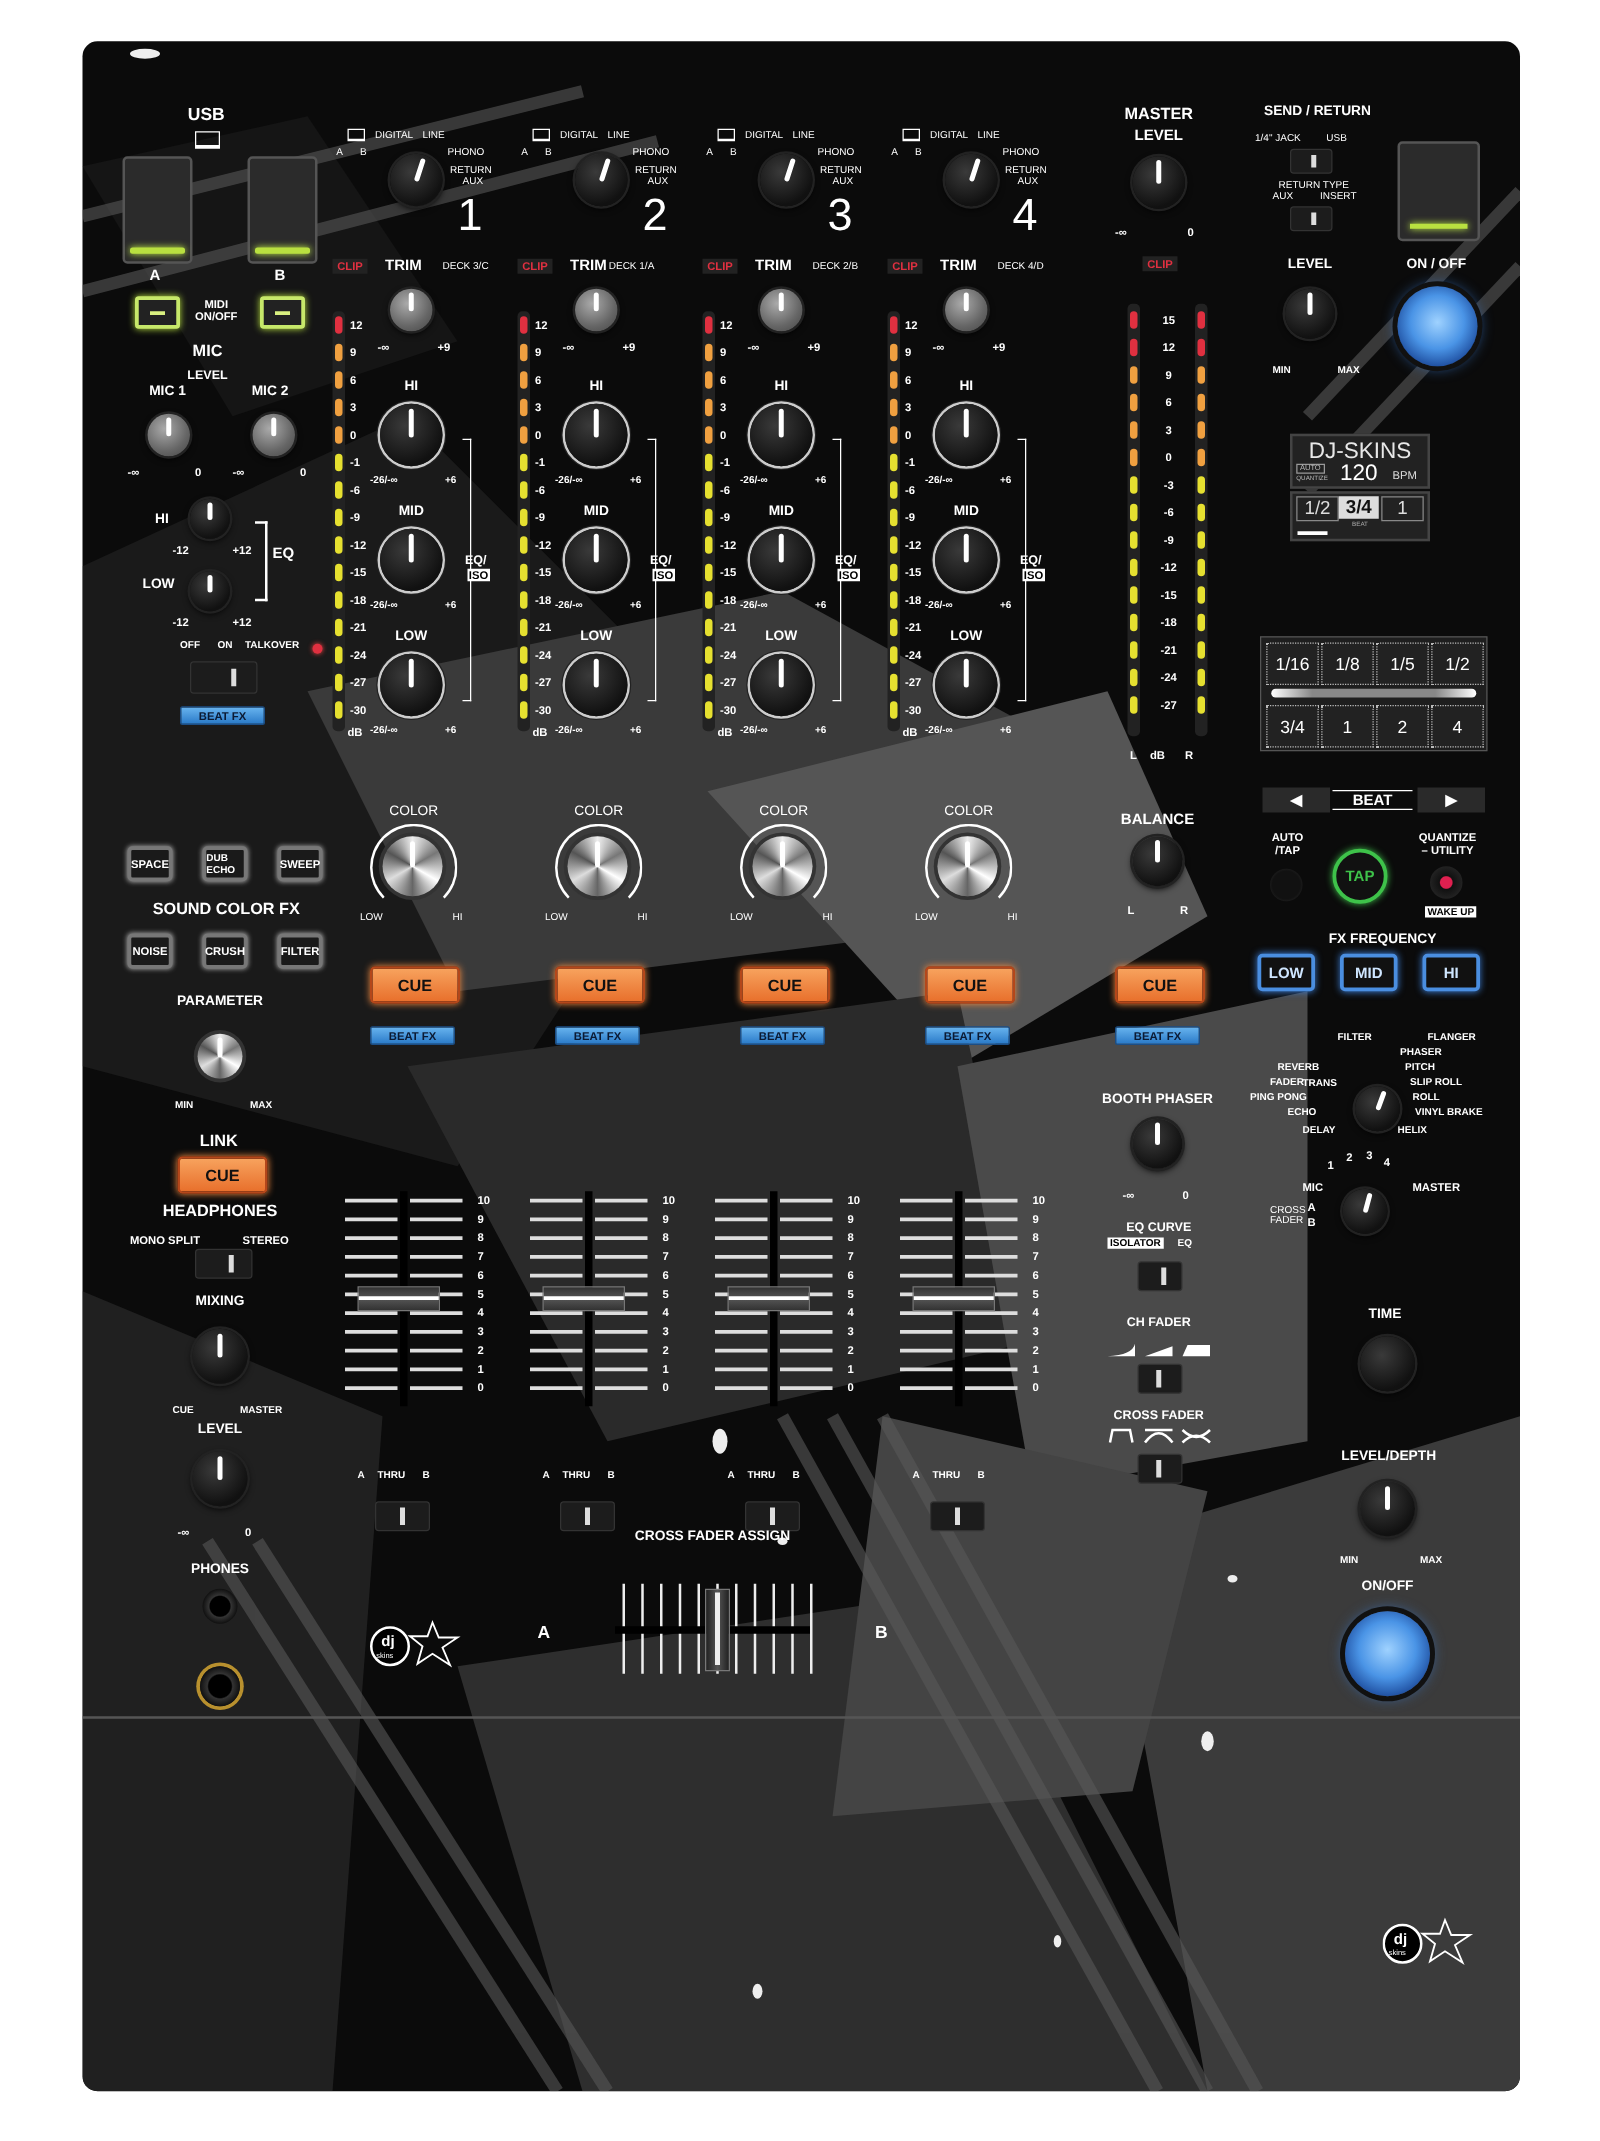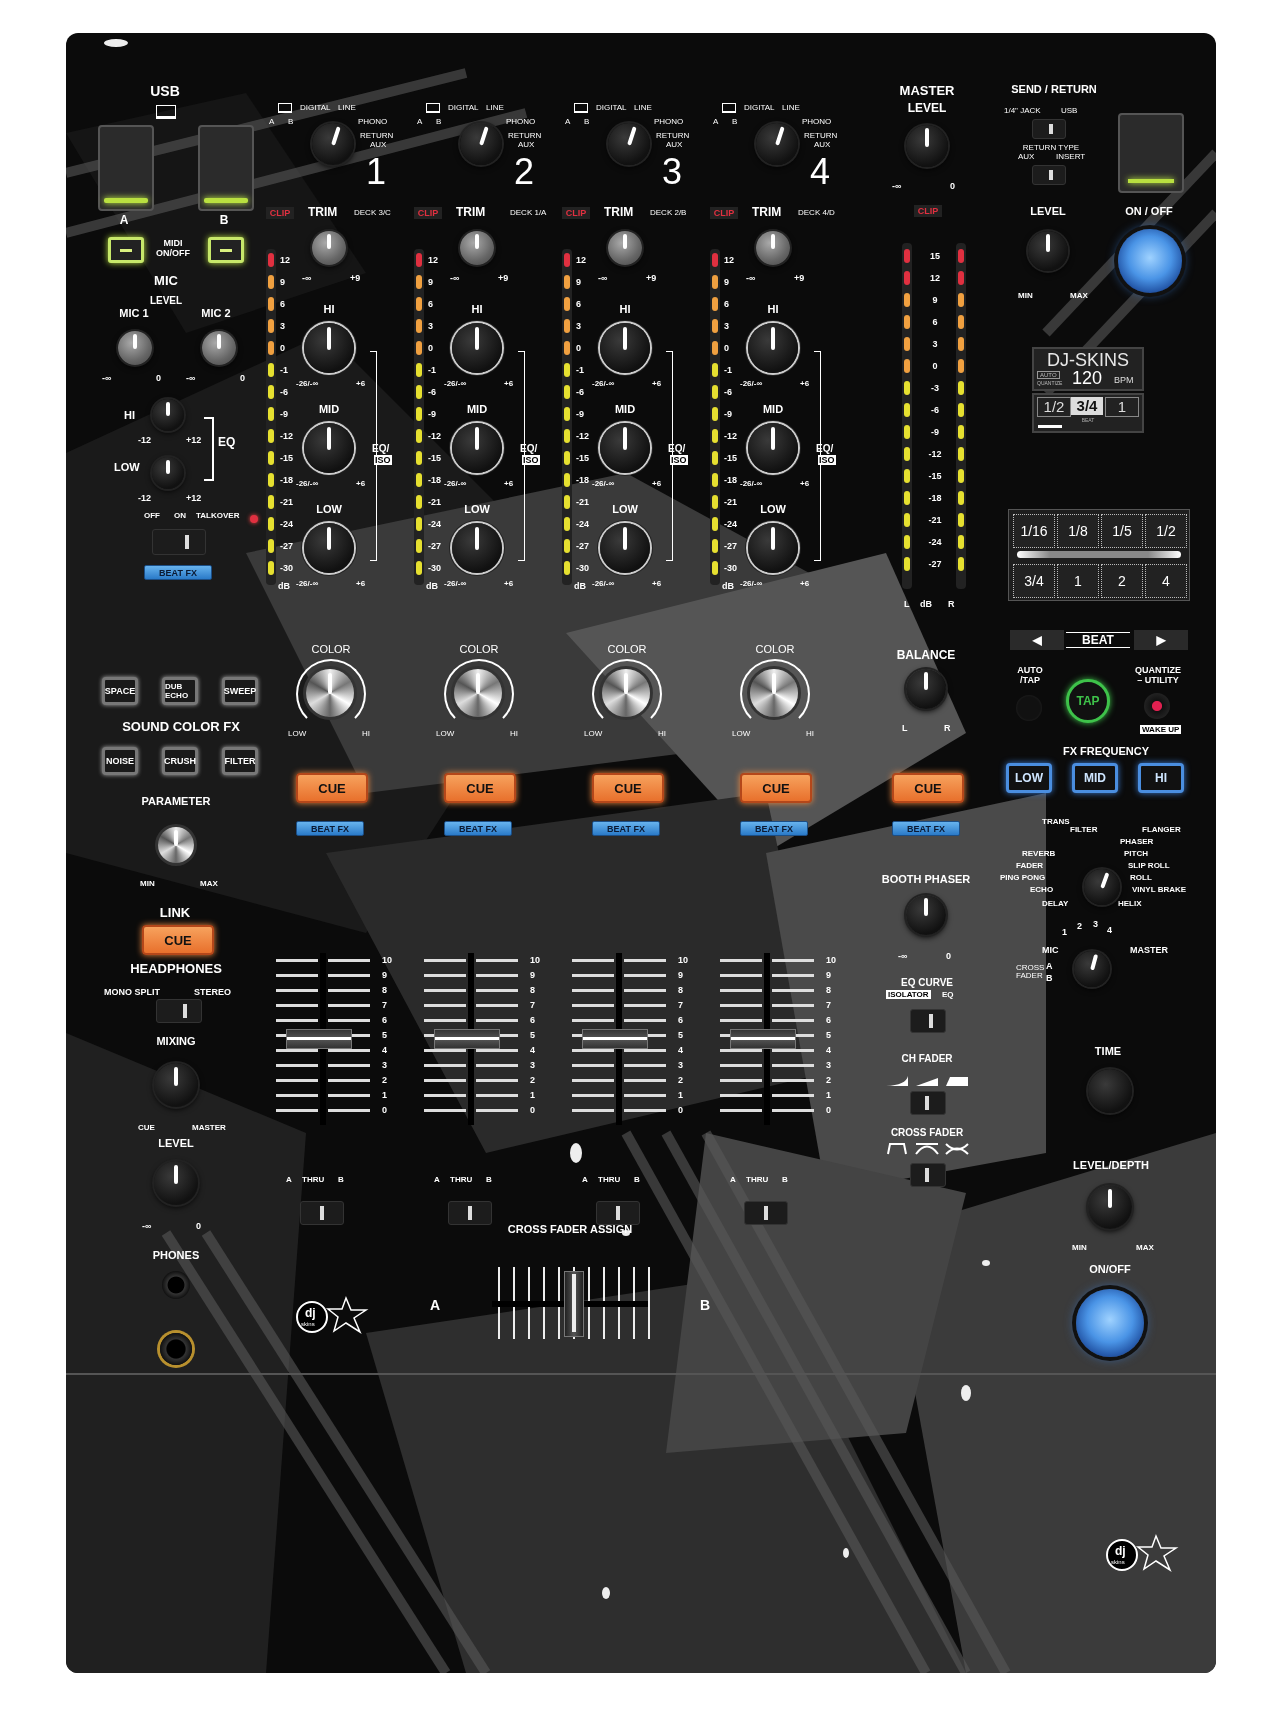--- a/index.html
+++ b/index.html
@@ -301,21 +301,21 @@
         <div class="lbl s8 thin" style="left:22px;top:84px;">B</div>
         <div class="lbl s8 thin" style="left:92px;top:84px;">PHONO</div>
         <div class="lbl s8 thin" style="left:94px;top:98px;">RETURN</div>
         <div class="lbl s8 thin" style="left:104px;top:107px;">AUX</div>
         <div class="knob" style="left:46px;top:90px;width:42px;height:42px;">
           <div class="ptr" style="transform:rotate(18deg);transform-origin:50% 100%;"></div>
         </div>
         <div class="abs" style="left:100px;top:118px;font-size:36px;color:#fff;">2</div>
         <div class="btn" style="left:0;top:174px;width:28px;height:12px;background:#222;color:#e03040;font-size:9px;">CLIP</div>
         <div class="lbl s12" style="left:42px;top:172px;">TRIM</div>
-        <div class="lbl s8 thin" style="left:96px;top:175px;">DECK 1/A</div>
+        <div class="lbl s8 thin" style="left:73px;top:175px;">DECK 1/A</div>
         <div class="knob grey" style="left:46px;top:198px;width:34px;height:34px;">
           <div class="ptr"></div>
         </div>
         <div class="lbl s9" style="left:36px;top:240px;">-∞</div>
         <div class="lbl s9" style="left:84px;top:240px;">+9</div>
         <div class="meter" style="left:0;top:216px;height:336px;"></div>
         <div class="led" style="left:2px;top:220px;background:#e03040;"></div>
         <div class="fader-num" style="left:14px;top:222px;">12</div>
         <div class="led" style="left:2px;top:242px;background:#f0a040;"></div>
         <div class="fader-num" style="left:14px;top:244px;">9</div>
@@ -842,21 +842,21 @@
   <div class="abs" style="left:1078px;top:660px;width:26px;height:26px;border-radius:50%;background:radial-gradient(circle,#e02050 25%,#111 30%,#222 70%);"></div>
   <div class="lbl s8" style="left:1074px;top:692px;background:#fff;color:#000;padding:0 2px;">WAKE UP</div>
 
   <div class="lbl s11" style="left:980px;top:712px;width:120px;">FX FREQUENCY</div>
   <div class="btn freq" style="left:940px;top:730px;width:40px;height:24px;">LOW</div>
   <div class="btn freq" style="left:1006px;top:730px;width:40px;height:24px;">MID</div>
   <div class="btn freq" style="left:1072px;top:730px;width:40px;height:24px;">HI</div>
 
   <div id="fx-select-left">
       <div class="lbl s8" style="left:1004px;top:792px;">FILTER</div>
-      <div class="lbl s8" style="left:976px;top:784px;">TRANS</div>
+      <div class="lbl s8" style="left:976px;top:829px;">TRANS</div>
       <div class="lbl s8" style="left:956px;top:816px;">REVERB</div>
       <div class="lbl s8" style="left:950px;top:828px;">FADER</div>
       <div class="lbl s8" style="left:934px;top:840px;">PING PONG</div>
       <div class="lbl s8" style="left:964px;top:852px;">ECHO</div>
       <div class="lbl s8" style="left:976px;top:866px;">DELAY</div>
     </div>
   <div id="fx-select-right">
       <div class="lbl s8" style="left:1076px;top:792px;">FLANGER</div>
       <div class="lbl s8" style="left:1054px;top:804px;">PHASER</div>
       <div class="lbl s8" style="left:1058px;top:816px;">PITCH</div>

